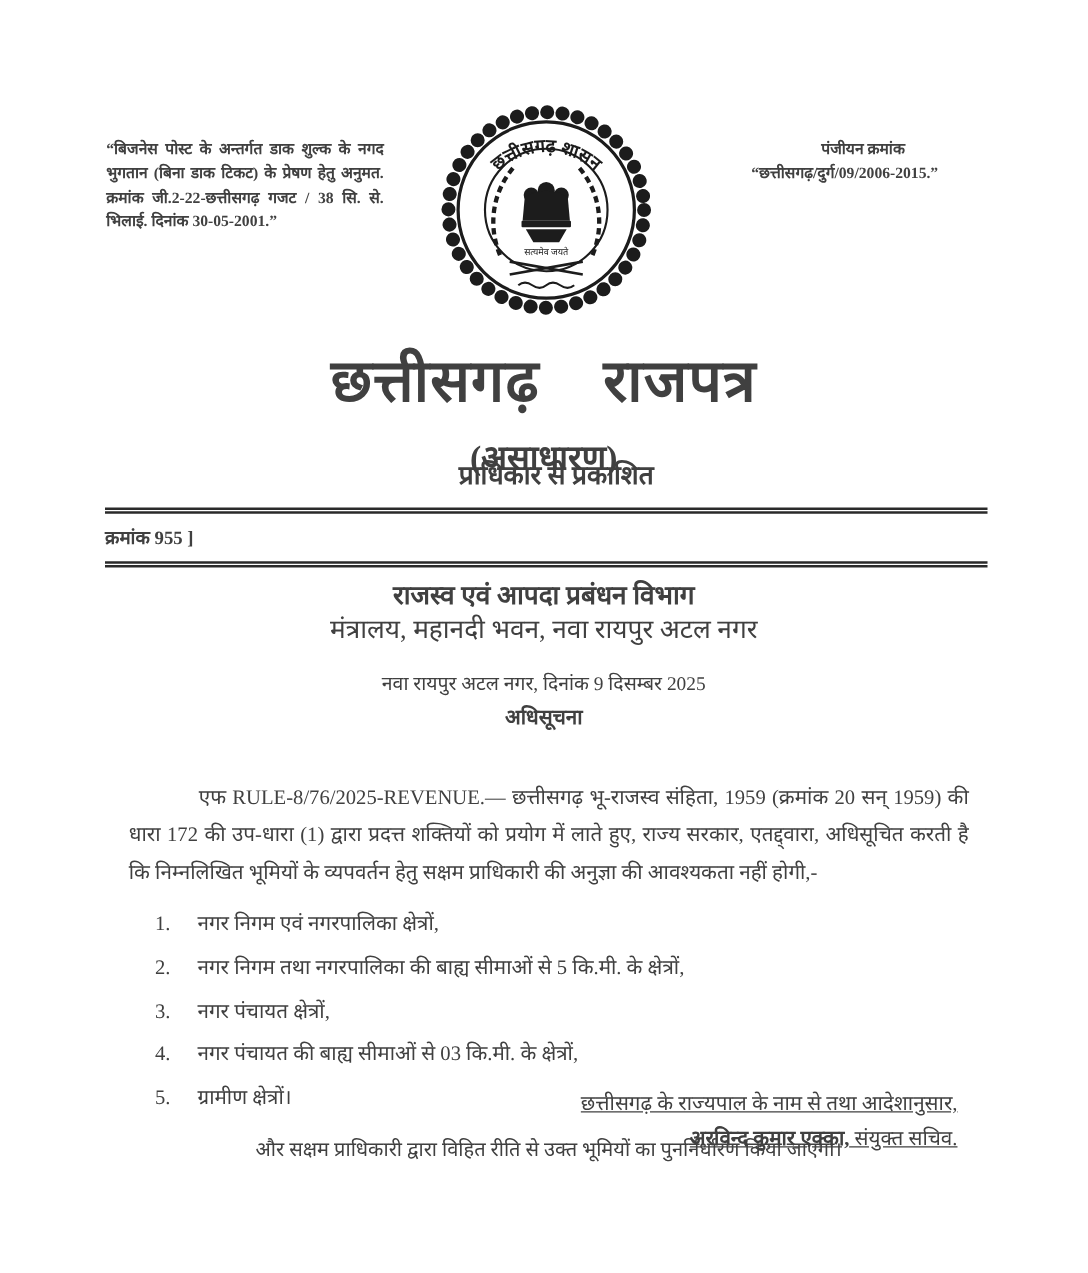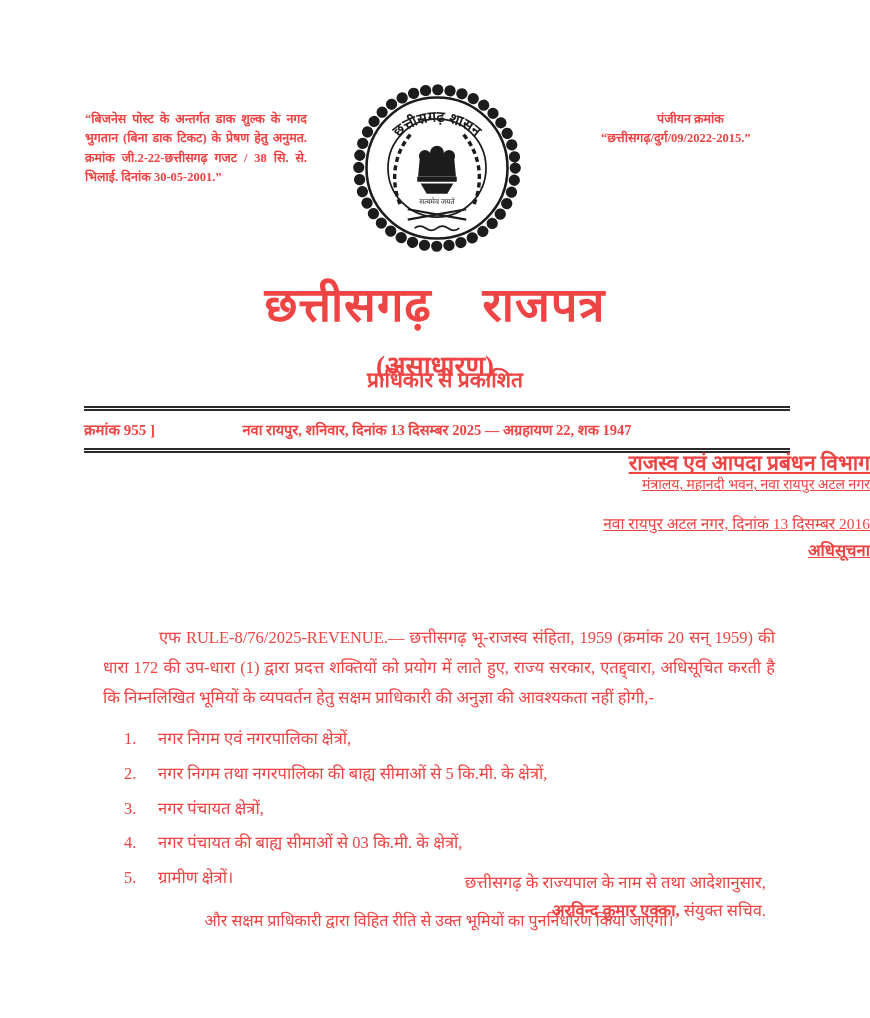--- a/index.html
+++ b/index.html
@@ -1,21 +1,21 @@
 <!DOCTYPE html>
 <html lang="hi"><head>
 <meta charset="utf-8">
 <style>
   html,body{margin:0;padding:0;background:#e8e8e8;}
   .page{
     position:relative;
     width:870px;height:1018px;
     margin:0 auto;
     background:#ffffff;
-    color:#ef4444;
+    color:#404040;
     font-family:"Liberation Serif","DejaVu Sans",serif;
     overflow:hidden;
   }
   
   .postal-note{
     position:absolute;left:85px;top:110px;width:222px;
     font-size:12.5px;font-weight:bold;line-height:1.55;
     text-align:justify;
   }
   .registration{
@@ -44,55 +44,55 @@
   .issue-bar{
     position:absolute;left:84px;top:406px;width:706px;
     border-top:5px double #2a2a2a;border-bottom:5px double #2a2a2a;
     padding:8px 0 9px;display:flex;align-items:center;
   }
   .issue-bar .issue-number{width:150px;font-size:15px;font-weight:bold;white-space:nowrap;}
   .issue-bar .issue-date{flex:1;text-align:center;font-size:14.5px;font-weight:bold;white-space:nowrap;}
   .issue-bar .issue-spacer{width:150px;}
   
   .dept{
-    position:absolute;left:0;top:450px;width:100%;text-align:right;text-decoration:underline;
+    position:absolute;left:0;top:463px;width:100%;text-align:center;
   }
   .dept-name{font-size:21px;font-weight:600;line-height:1.25;}
-  .dept-address{font-size:14px;line-height:1.35;}
+  .dept-address{font-size:21px;line-height:1.35;}
   .dept-dateline{margin-top:17px;font-size:15.5px;}
   .dept-heading{margin-top:4px;font-size:16.5px;font-weight:600;}
   
   .body-block{
     position:absolute;left:88px;top:608px;width:702px;
     font-size:16.5px;line-height:1.82;
   }
   .notif-paragraph{
     text-align:justify;text-indent:56px;margin:15px;
   }
   .notif-list{margin:13px 0 0 36px;padding:0;list-style:none;}
   .notif-list .list-item{display:flex;margin-bottom:12.5px;line-height:1.35;}
   .notif-list .item-num{width:34px;flex:0 0 34px;}
   .notif-closing{margin-top:17px;text-align:center;text-indent:0;font-size:16px;}
   
   .signature{
     position:absolute;right:104px;top:869px;text-align:right;
-    font-size:16.5px;line-height:1.7;
+    font-size:16.5px;line-height:1.7;text-decoration:underline;
   }
   .sig-name{font-weight:bold;margin-top:40px;}
 </style>
 </head>
 <body>
 
 <div class="page">
 
   <div class="postal-note">“बिजनेस पोस्ट के अन्तर्गत डाक शुल्क के नगद भुगतान (बिना डाक टिकट) के प्रेषण हेतु अनुमत. क्रमांक जी.2-22-छत्तीसगढ़ गजट / 38 सि. से. भिलाई. दिनांक 30-05-2001.”</div>
 
   <div class="registration">
     <span class="reg-label">पंजीयन क्रमांक</span>
-    <span class="reg-number">“छत्तीसगढ़/दुर्ग/09/2022-2015.”</span>
+    <span class="reg-number">“छत्तीसगढ़/दुर्ग/09/2006-2015.”</span>
   </div>
 
   <div class="emblem">
     <svg viewBox="0 0 200 200" width="172" height="172">
 
       <circle cx="100" cy="100" r="91" fill="none" stroke="#1c1c1c" stroke-width="13" stroke-dasharray="0.1 14.2" stroke-linecap="round"></circle>
 
       <circle cx="100" cy="100" r="82" fill="none" stroke="#1c1c1c" stroke-width="3"></circle>
 
       <circle cx="100" cy="100" r="57" fill="none" stroke="#1c1c1c" stroke-width="2"></circle>
@@ -126,28 +126,27 @@
       <path d="M74,170 q6,-5 13,0 t13,0 t13,0 t13,0" fill="none" stroke="#1c1c1c" stroke-width="2"></path>
     </svg>
   </div>
 
   <div class="gazette-title">छत्तीसगढ़ राजपत्र</div>
   <div class="gazette-edition">(असाधारण)</div>
   <div class="gazette-published">प्राधिकार से प्रकाशित</div>
 
   <div class="issue-bar">
     <span class="issue-number">क्रमांक 955 ]</span>
-    <span class="issue-date">नवा रायपुर,  शनिवार, दिनांक 13 दिसम्बर 2025 — अग्रहायण 22, शक 1947</span>
     <span class="issue-spacer"></span>
   </div>
 
   <div class="dept">
     <div class="dept-name">राजस्व एवं आपदा प्रबंधन विभाग</div>
     <div class="dept-address">मंत्रालय, महानदी भवन, नवा रायपुर अटल नगर</div>
-    <div class="dept-dateline">नवा रायपुर अटल नगर, दिनांक 13 दिसम्बर 2016</div>
+    <div class="dept-dateline">नवा रायपुर अटल नगर, दिनांक 9 दिसम्बर 2025</div>
     <div class="dept-heading">अधिसूचना</div>
   </div>
 
   <div class="body-block">
     <p class="notif-paragraph">एफ RULE-8/76/2025-REVENUE.— छत्तीसगढ़ भू-राजस्व संहिता, 1959 (क्रमांक 20 सन् 1959) की धारा 172 की उप-धारा (1) द्वारा प्रदत्त शक्तियों को प्रयोग में लाते हुए, राज्य सरकार, एतद्द्वारा, अधिसूचित करती है कि निम्नलिखित भूमियों के व्यपवर्तन हेतु सक्षम प्राधिकारी की अनुज्ञा की आवश्यकता नहीं होगी,-</p>
 
     <ul class="notif-list">
       <li class="list-item">
         <span class="item-num">1.</span>
         <span class="item-text">नगर निगम एवं नगरपालिका क्षेत्रों,</span>

